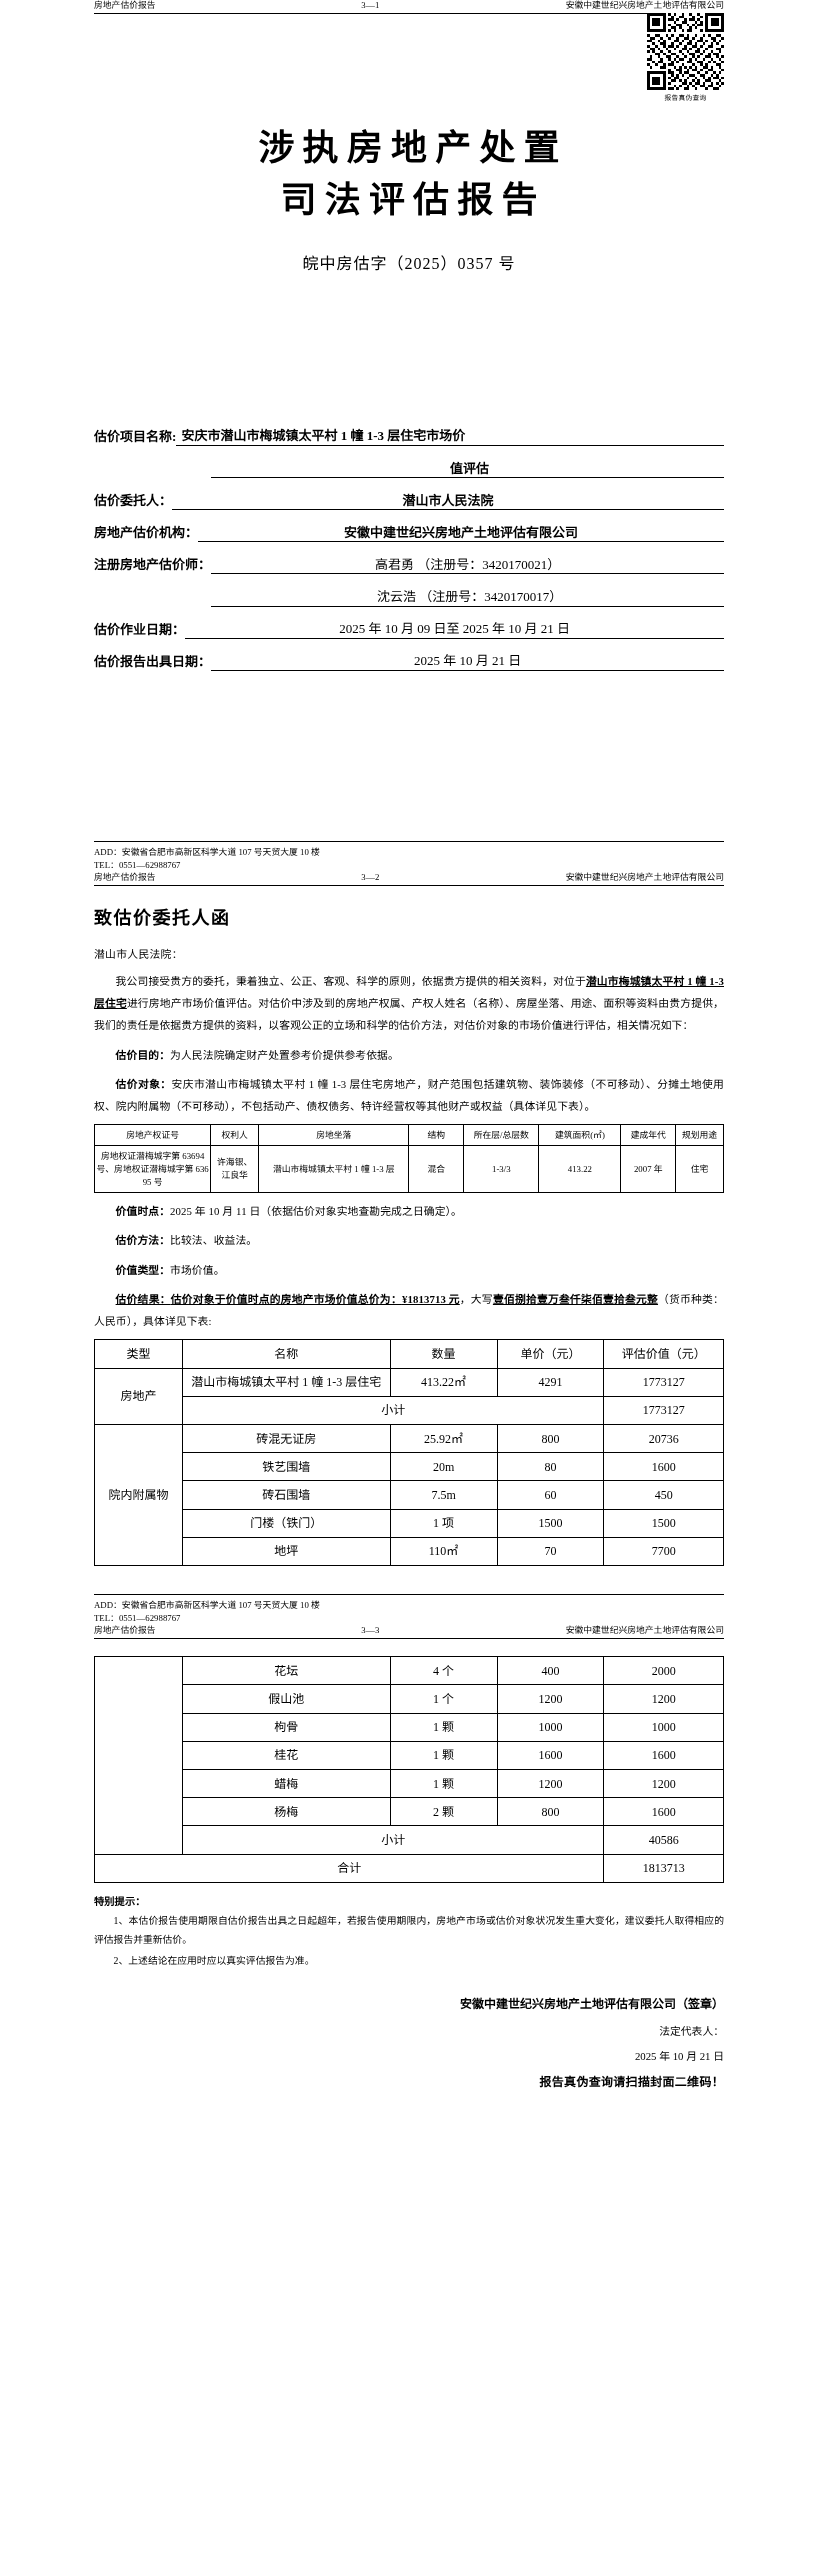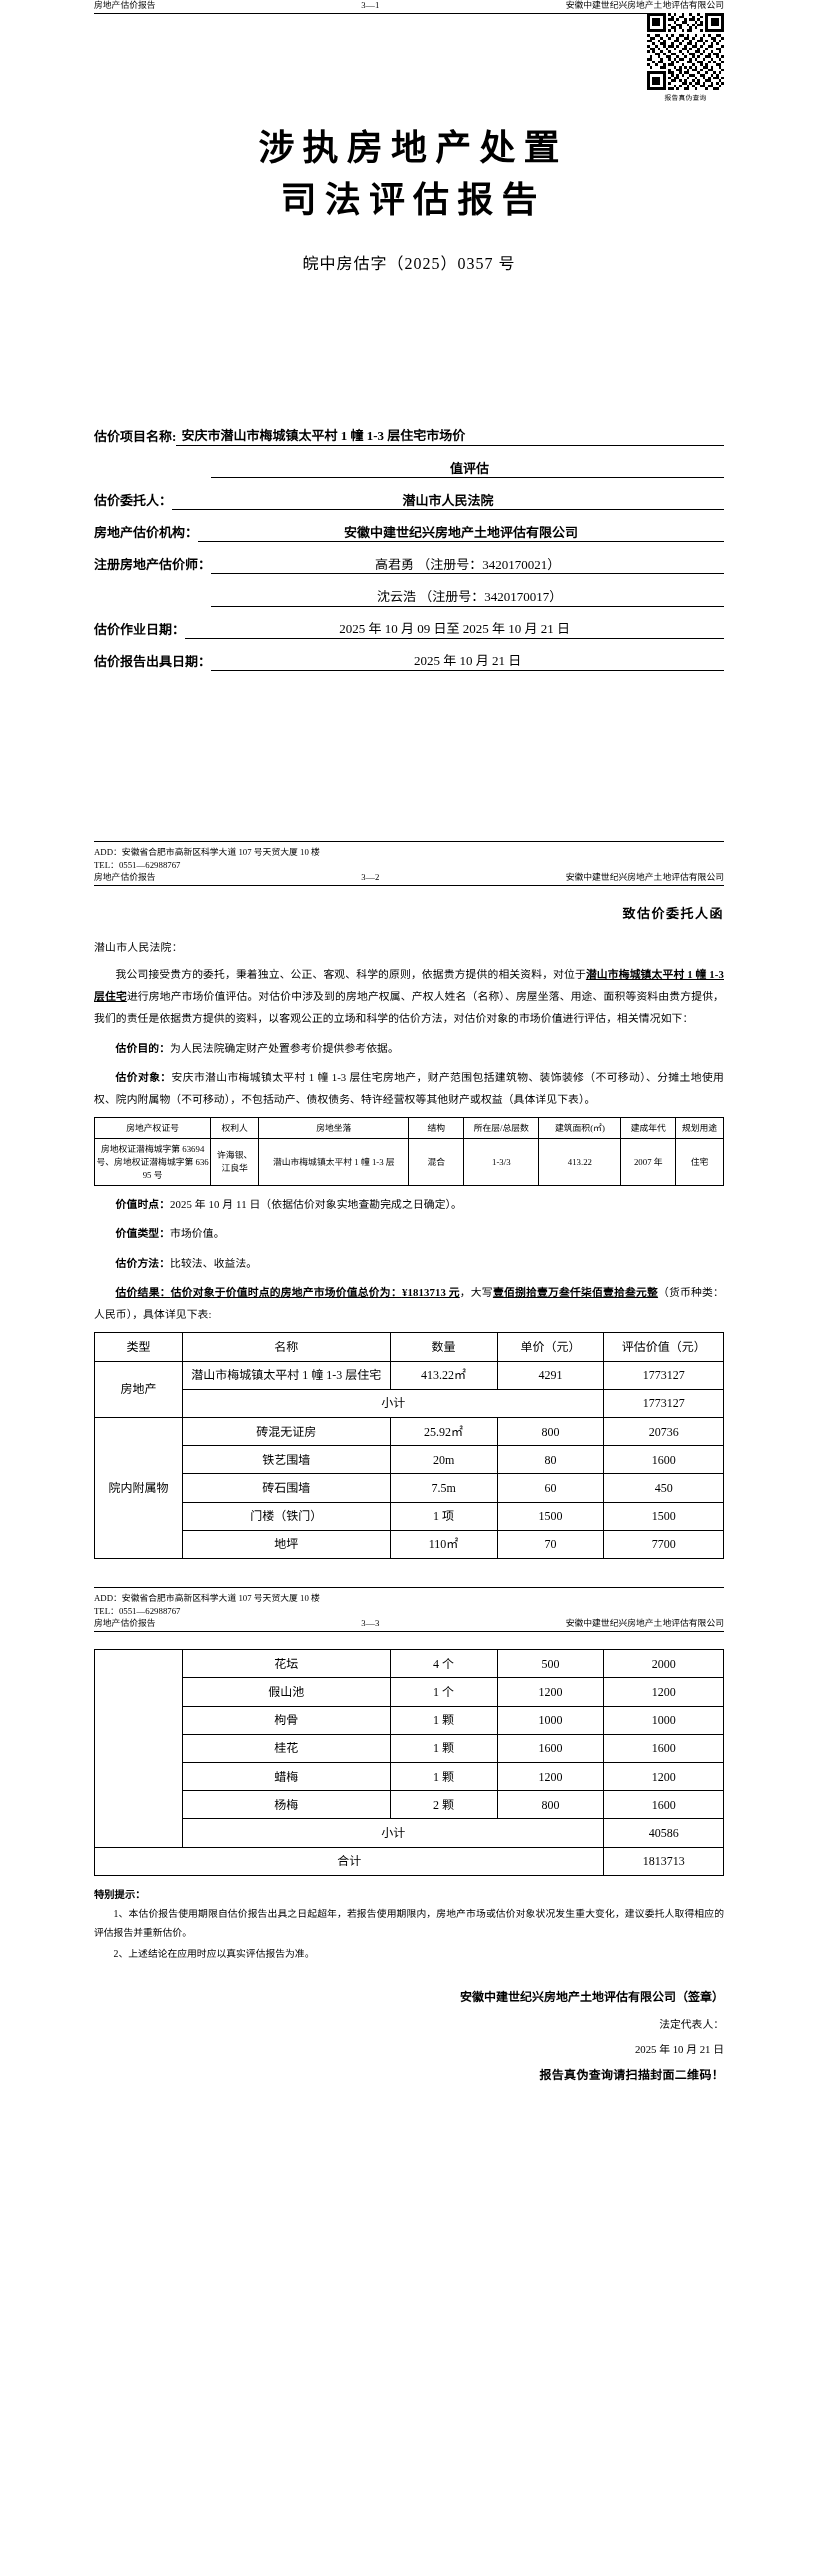--- a/index.html
+++ b/index.html
@@ -123,22 +123,22 @@
   .fld-cont {
     display: flex;
     margin-bottom: 15.5px;
   }
   .fld-cont .spacer { flex: 0 0 117px; }
   .fld-cont .fld-value { text-align: left; padding-left: 4.1px;}
   .fld-value.left { text-align: left; padding-left: 5.2px; }
 
   
   h2.sec-title {
-    text-align: right;
-    font-size: 13px;
+    text-align: left;
+    font-size: 18px;
     font-weight: bold;
     letter-spacing: 1.5px;
     margin: 17.5px 0 15.5px 0;
     font-family: "Liberation Serif", "DejaVu Serif", serif;
   }
   .addressee {
     font-size: 10.8px;
     margin: 0 0 9.3px 0;
     letter-spacing: 0.3px;
   }
@@ -588,23 +588,23 @@
             <td>1-3/3</td>
             <td>413.22</td>
             <td>2007 年</td>
             <td>住宅</td>
           </tr>
         </tbody>
       </table>
 
       <p class="para"><span class="lbl-b">价值时点：</span><span>2025 年 10 月 11 日（依据估价对象实地查勘完成之日确定）。</span></p>
 
+      <p class="para"><span class="lbl-b">估价方法：</span><span>比较法、收益法。</span></p>
+
       <p class="para"><span class="lbl-b">价值类型：</span><span>市场价值。</span></p>
-
-      <p class="para"><span class="lbl-b">估价方法：</span><span>比较法、收益法。</span></p>
 
       <p class="para"><span class="ub">估价结果：</span><span class="ub">估价对象于价值时点的房地产市场价值总价为：</span><span class="ub">¥1813713 元</span><span>，大写</span><span class="ub">壹佰捌拾壹万叁仟柒佰壹拾叁元整</span><span>（货币种类：人民币），具体详见下表:</span></p>
 
       <table class="val">
         <colgroup>
           <col style="width:14%">
             <col style="width:33%">
             <col style="width:17%">
             <col style="width:17%">
             <col style="width:19%">
@@ -691,21 +691,21 @@
             <col style="width:33%">
             <col style="width:17%">
             <col style="width:17%">
             <col style="width:19%">
         </colgroup>
         <tbody>
           <tr>
             <td rowspan="7"></td>
             <td>花坛</td>
             <td>4 个</td>
-            <td>500</td>
+            <td>400</td>
             <td>2000</td>
           </tr>
           <tr>
             <td>假山池</td>
             <td>1 个</td>
             <td>1200</td>
             <td>1200</td>
           </tr>
           <tr>
             <td>枸骨</td>

